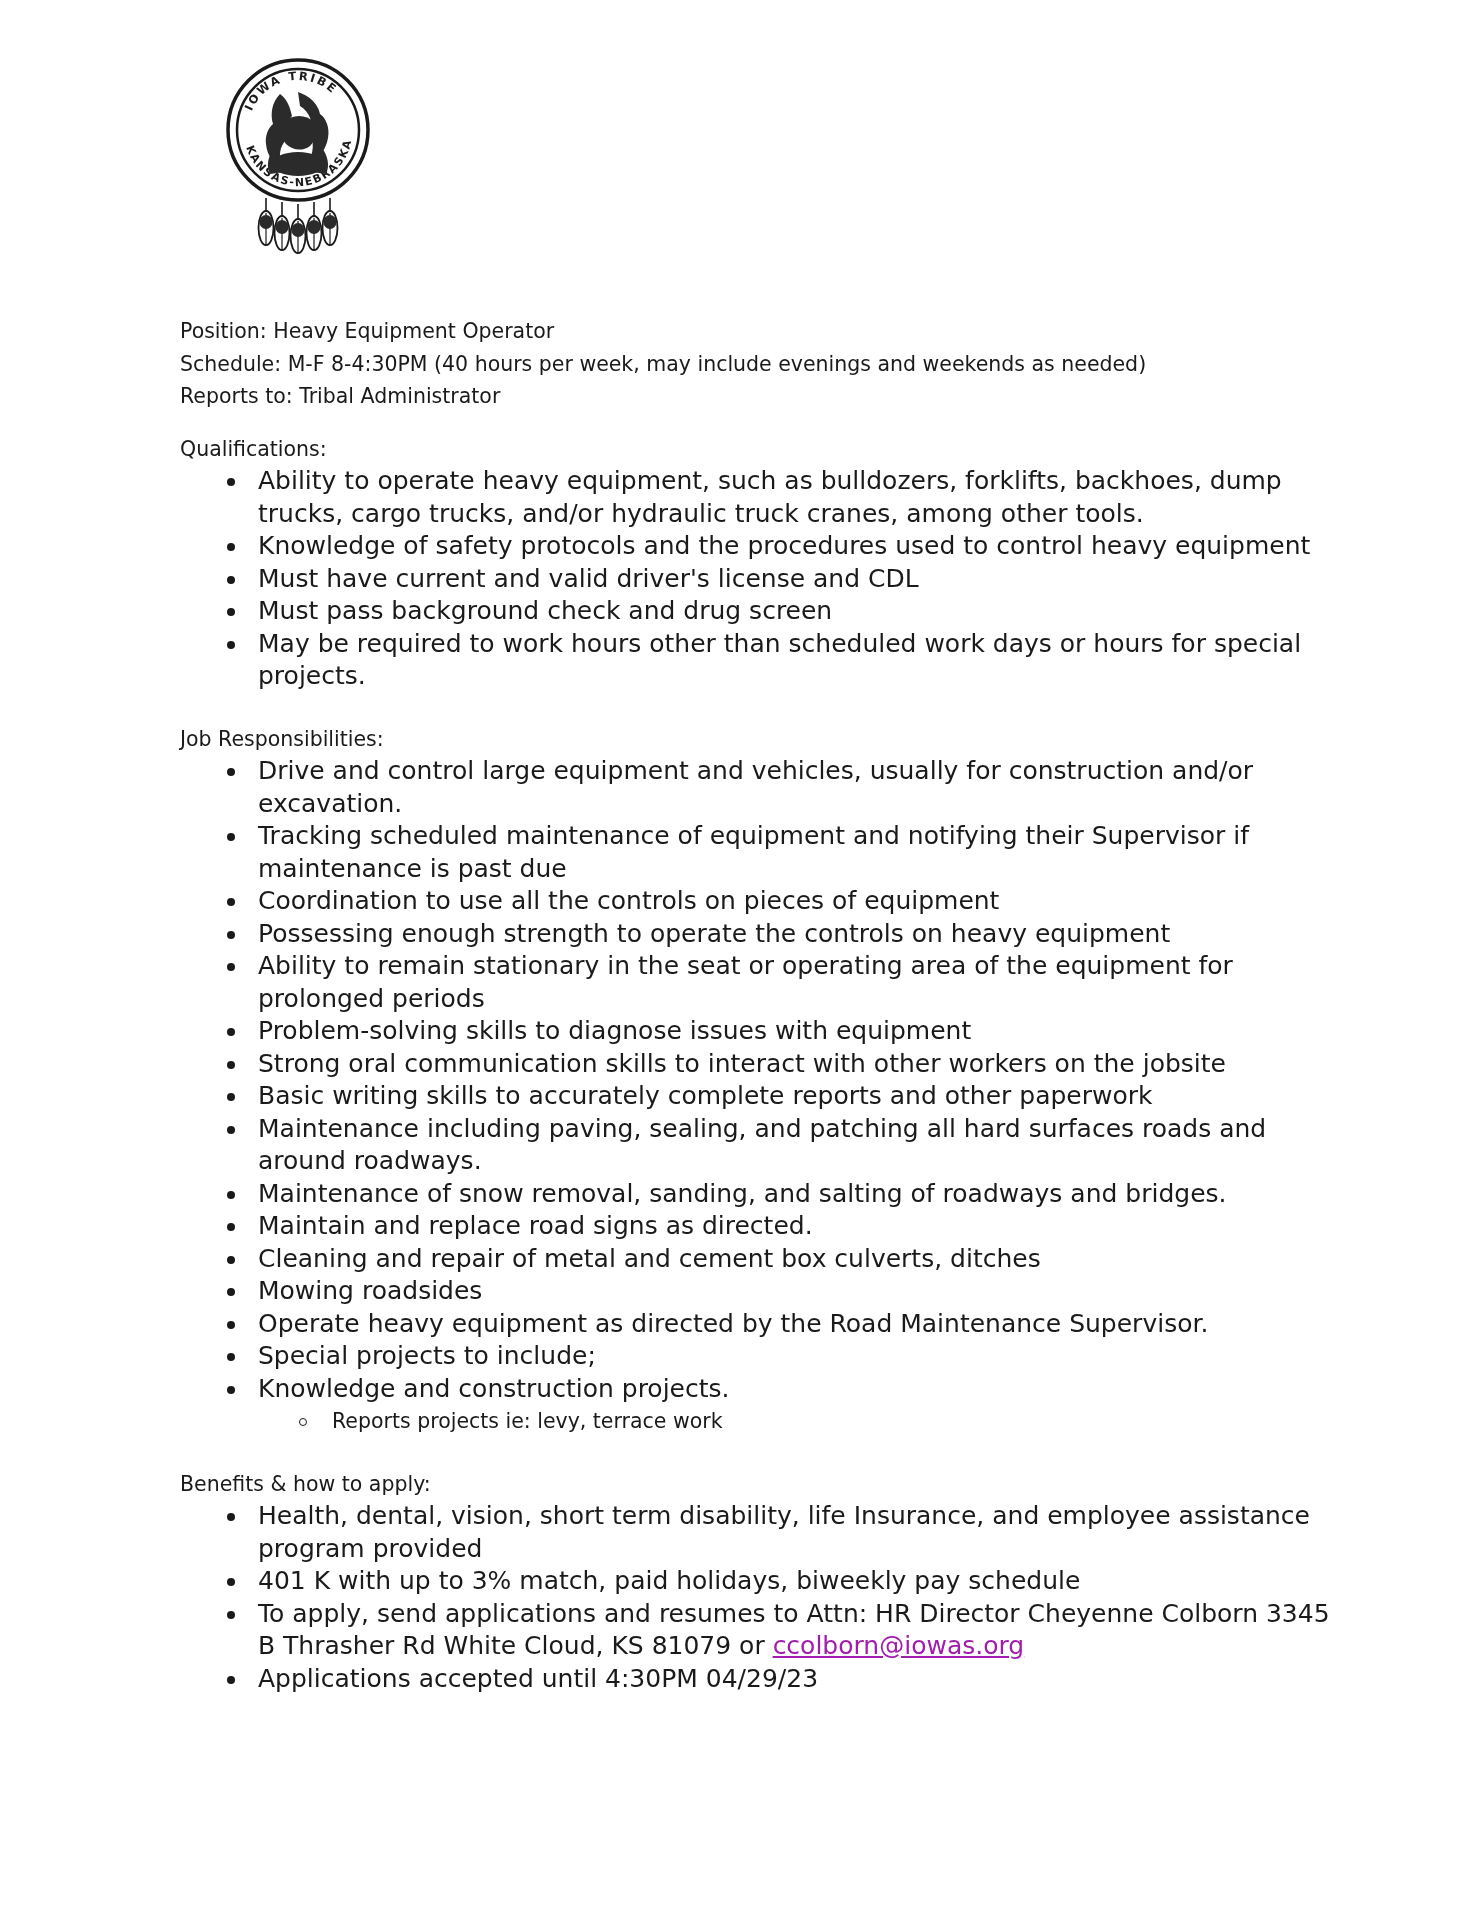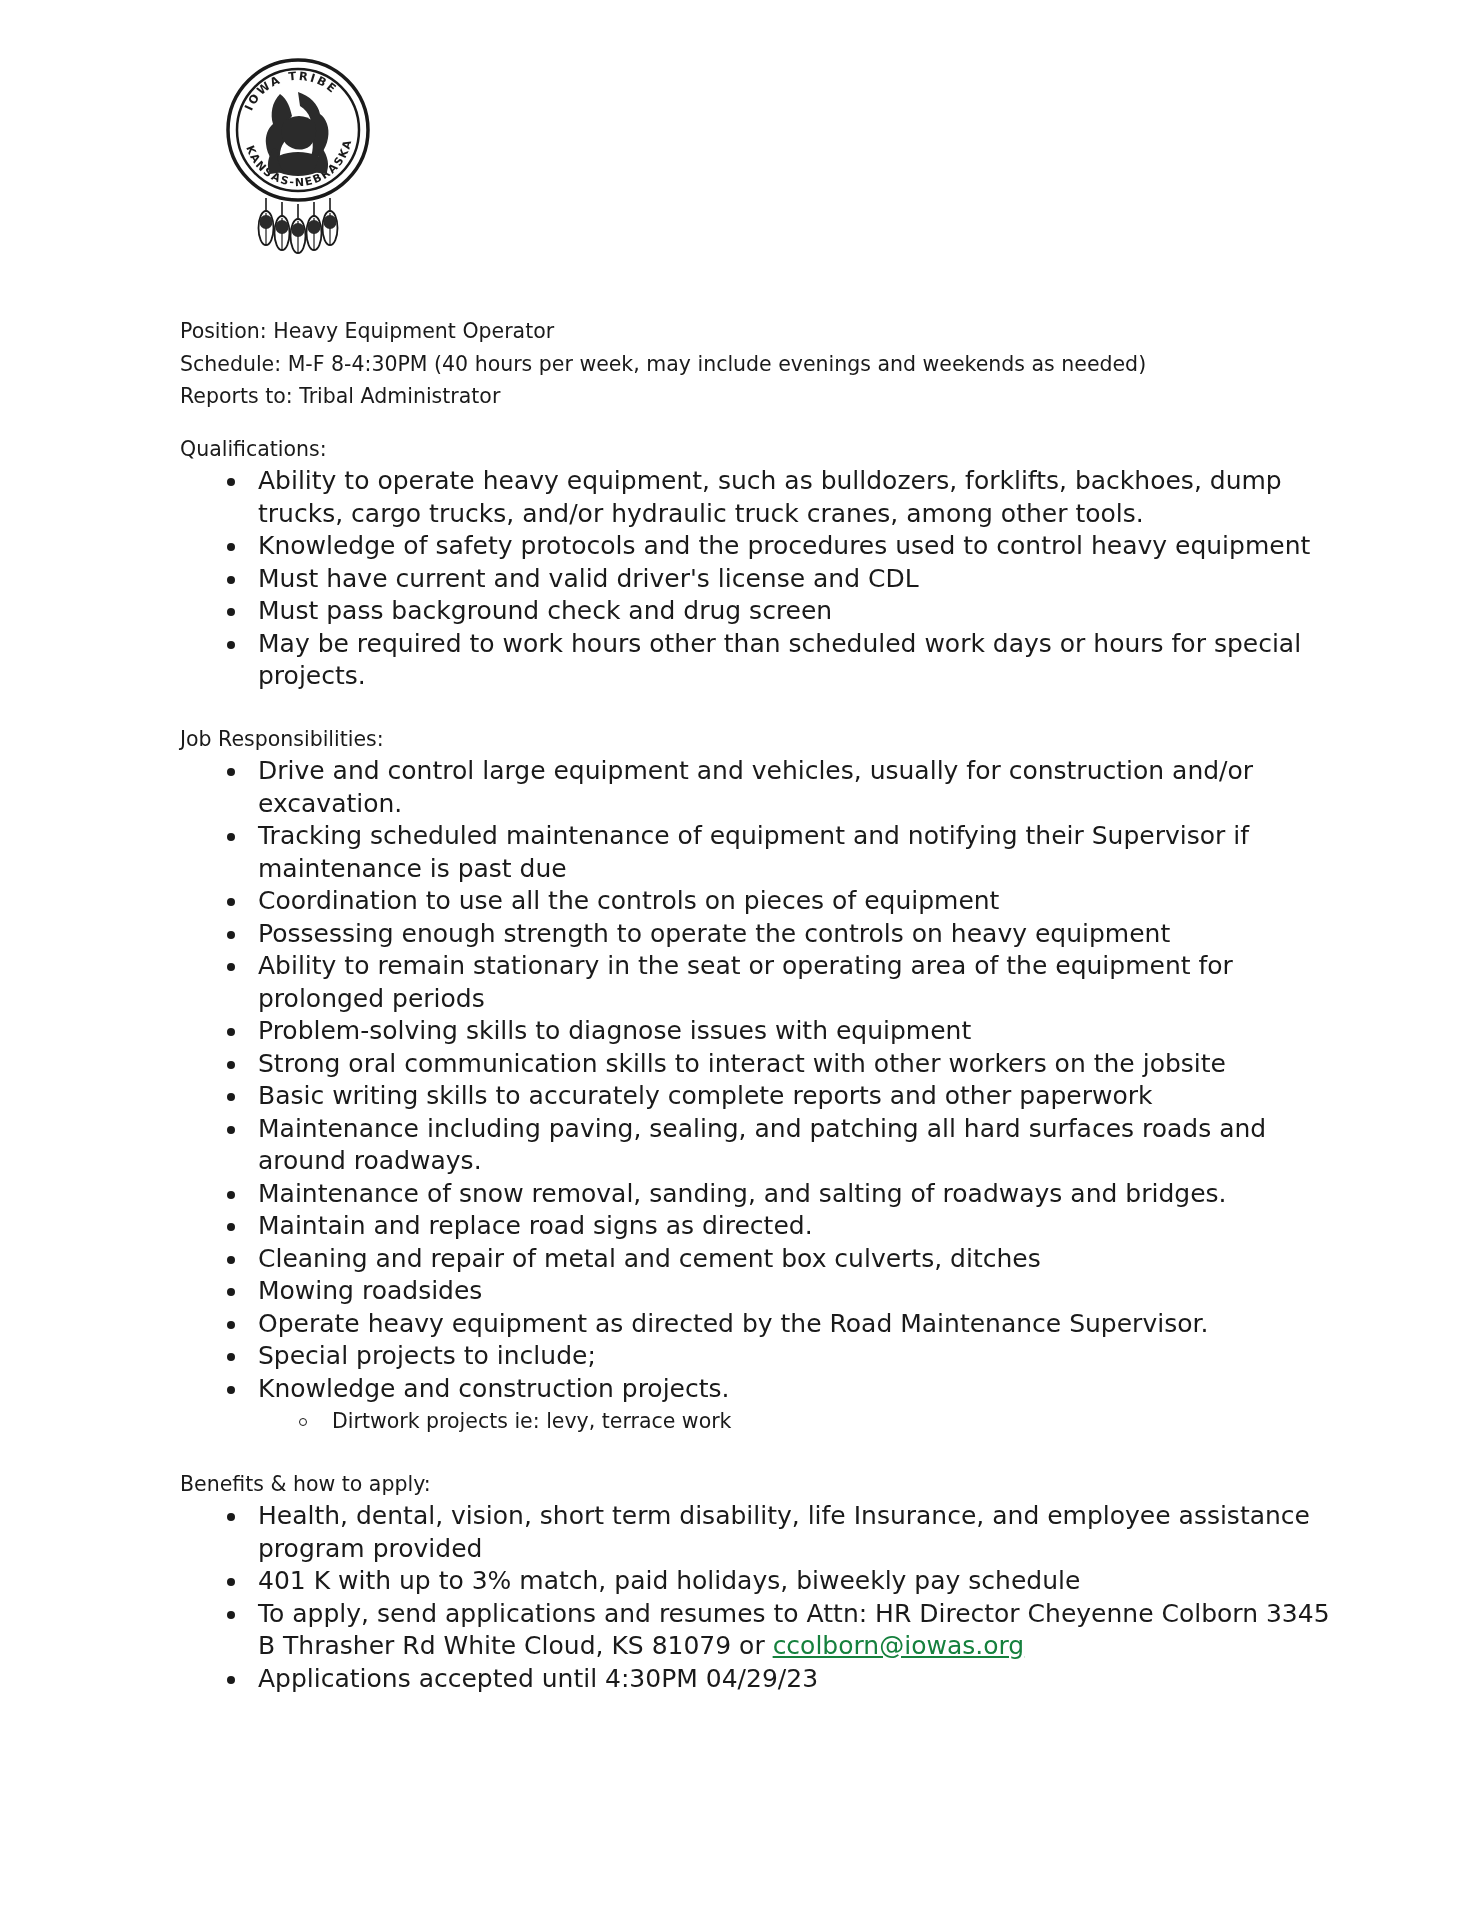--- a/index.html
+++ b/index.html
@@ -87,21 +87,21 @@
     left: 119px;
     top: 13px;
     width: 8px;
     height: 8px;
     border-radius: 50%;
     border: 1.5px solid #1a1a1a;
     background: transparent;
     box-sizing: border-box;
   }
   .link {
-    color: #15803d;
+    color: #a21caf;
   }
   .inline-seg { white-space: pre-wrap; }
 </style>
 </head>
 <body>
 
 <div class="page">
 
   <div class="logo-wrap">
     <svg width="160" height="205" viewBox="0 0 160 205" xmlns="http://www.w3.org/2000/svg">
@@ -192,21 +192,21 @@
       <li>Maintenance including paving, sealing, and patching all hard surfaces roads and around roadways.</li>
       <li>Maintenance of snow removal, sanding, and salting of roadways and bridges.</li>
       <li>Maintain and replace road signs as directed.</li>
       <li>Cleaning and repair of metal and cement box culverts, ditches</li>
       <li>Mowing roadsides</li>
       <li>Operate heavy equipment as directed by the Road Maintenance Supervisor.</li>
       <li>Special projects to include;</li>
       <li>Knowledge and construction projects.</li>
     </ul>
     <ul class="sub">
-      <li>Dirtwork projects ie: levy, terrace work</li>
+      <li>Reports projects ie: levy, terrace work</li>
     </ul>
 
     <div class="spacer"></div>
 
     <div class="line">Benefits &amp; how to apply:</div>
     <ul class="bullets">
       <li>Health, dental, vision, short term disability, life Insurance, and employee assistance program provided</li>
       <li>401 K with up to 3% match, paid holidays, biweekly pay schedule</li>
       <li><span class="inline-seg">To apply, send applications and resumes to Attn: HR Director Cheyenne Colborn 3345 B Thrasher Rd White Cloud, KS 81079 or </span><a class="link" href="#">ccolborn@iowas.org</a></li>
       <li>Applications accepted until 4:30PM 04/29/23</li>

